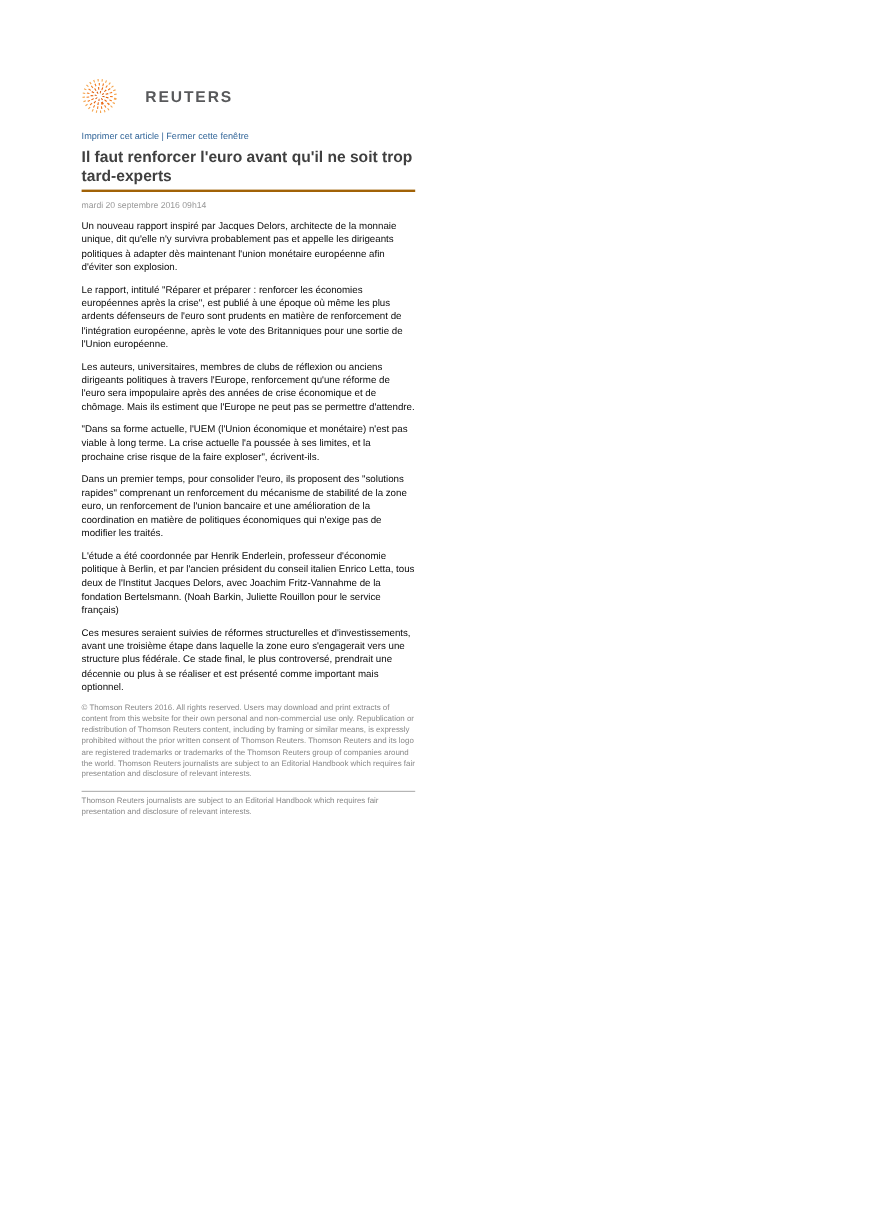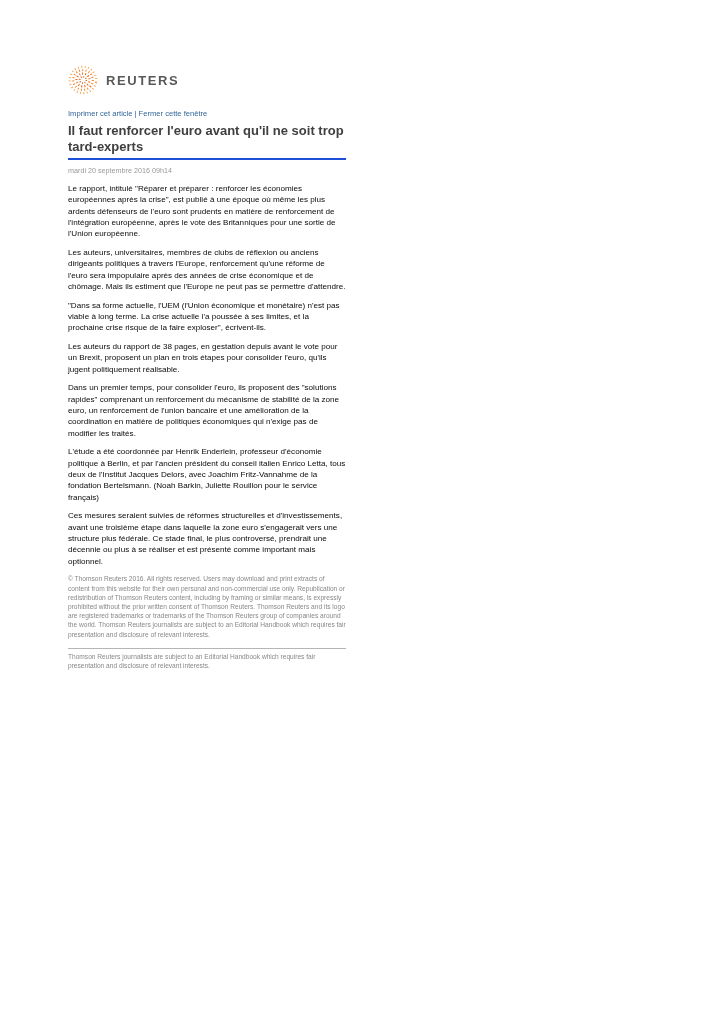--- a/index.html
+++ b/index.html
@@ -14,21 +14,21 @@
   }
   .content {
     position: absolute;
     left: 68px;
     top: 64px;
     width: 278px;
   }
   .brand-row {
     display: flex;
     align-items: center;
-    gap: 8px;
+    gap: 23px;
     height: 32px;
   }
   .logo-svg { display: block; }
   .wordmark {
     font-size: 13px;
     font-weight: bold;
     letter-spacing: 1.6px;
     color: #58595b;
   }
   .links-row {
@@ -43,21 +43,21 @@
     cursor: pointer;
   }
   .link-sep { color: #336699; padding: 0 2px; }
   .headline {
     margin-top: 5px;
     font-size: 13px;
     line-height: 15.5px;
     font-weight: bold;
     color: #404040;
     padding-bottom: 4px;
-    border-bottom: 2px solid #1d4ed8;
+    border-bottom: 2px solid #a16207;
   }
   .dateline {
     margin-top: 6px;
     font-size: 7.2px;
     color: #999999;
   }
   .article-body { margin-top: 8px; }
   .body-para {
     font-size: 8.1px;
     line-height: 11.3px;
@@ -102,24 +102,24 @@
 
     <div class="links-row">
       <a href="#">Imprimer cet article</a><span class="link-sep">|</span><a href="#">Fermer cette fenêtre</a>
     </div>
 
     <h1 class="headline">Il faut renforcer l'euro avant qu'il ne soit trop tard-experts</h1>
 
     <div class="dateline">mardi 20 septembre 2016 09h14</div>
 
     <div class="article-body">
+        <p class="body-para">Un nouveau rapport inspiré par Jacques Delors, architecte de la monnaie unique, dit qu'elle n'y survivra probablement pas et appelle les dirigeants politiques à adapter dès maintenant l'union monétaire européenne afin d'éviter son explosion.</p>
         <p class="body-para">Le rapport, intitulé "Réparer et préparer : renforcer les économies européennes après la crise", est publié à une époque où même les plus ardents défenseurs de l'euro sont prudents en matière de renforcement de l'intégration européenne, après le vote des Britanniques pour une sortie de l'Union européenne.</p>
         <p class="body-para">Les auteurs, universitaires, membres de clubs de réflexion ou anciens dirigeants politiques à travers l'Europe, renforcement qu'une réforme de l'euro sera impopulaire après des années de crise économique et de chômage. Mais ils estiment que l'Europe ne peut pas se permettre d'attendre.</p>
         <p class="body-para">"Dans sa forme actuelle, l'UEM (l'Union économique et monétaire) n'est pas viable à long terme. La crise actuelle l'a poussée à ses limites, et la prochaine crise risque de la faire exploser", écrivent-ils.</p>
-        <p class="body-para">Les auteurs du rapport de 38 pages, en gestation depuis avant le vote pour un Brexit, proposent un plan en trois étapes pour consolider l'euro, qu'ils jugent politiquement réalisable.</p>
         <p class="body-para">Dans un premier temps, pour consolider l'euro, ils proposent des "solutions rapides" comprenant un renforcement du mécanisme de stabilité de la zone euro, un renforcement de l'union bancaire et une amélioration de la coordination en matière de politiques économiques qui n'exige pas de modifier les traités.</p>
         <p class="body-para">L'étude a été coordonnée par Henrik Enderlein, professeur d'économie politique à Berlin, et par l'ancien président du conseil italien Enrico Letta, tous deux de l'Institut Jacques Delors, avec Joachim Fritz-Vannahme de la fondation Bertelsmann. (Noah Barkin, Juliette Rouillon pour le service français)</p>
         <p class="body-para">Ces mesures seraient suivies de réformes structurelles et d'investissements, avant une troisième étape dans laquelle la zone euro s'engagerait vers une structure plus fédérale. Ce stade final, le plus controversé, prendrait une décennie ou plus à se réaliser et est présenté comme important mais optionnel.</p>
       </div>
 
     <div class="copyright">© Thomson Reuters 2016. All rights reserved. Users may download and print extracts of content from this website for their own personal and non-commercial use only. Republication or redistribution of Thomson Reuters content, including by framing or similar means, is expressly prohibited without the prior written consent of Thomson Reuters. Thomson Reuters and its logo are registered trademarks or trademarks of the Thomson Reuters group of companies around the world. Thomson Reuters journalists are subject to an Editorial Handbook which requires fair presentation and disclosure of relevant interests.</div>
 
     <hr class="footer-divider">
 
     <div class="footer-note">Thomson Reuters journalists are subject to an Editorial Handbook which requires fair presentation and disclosure of relevant interests.</div>

